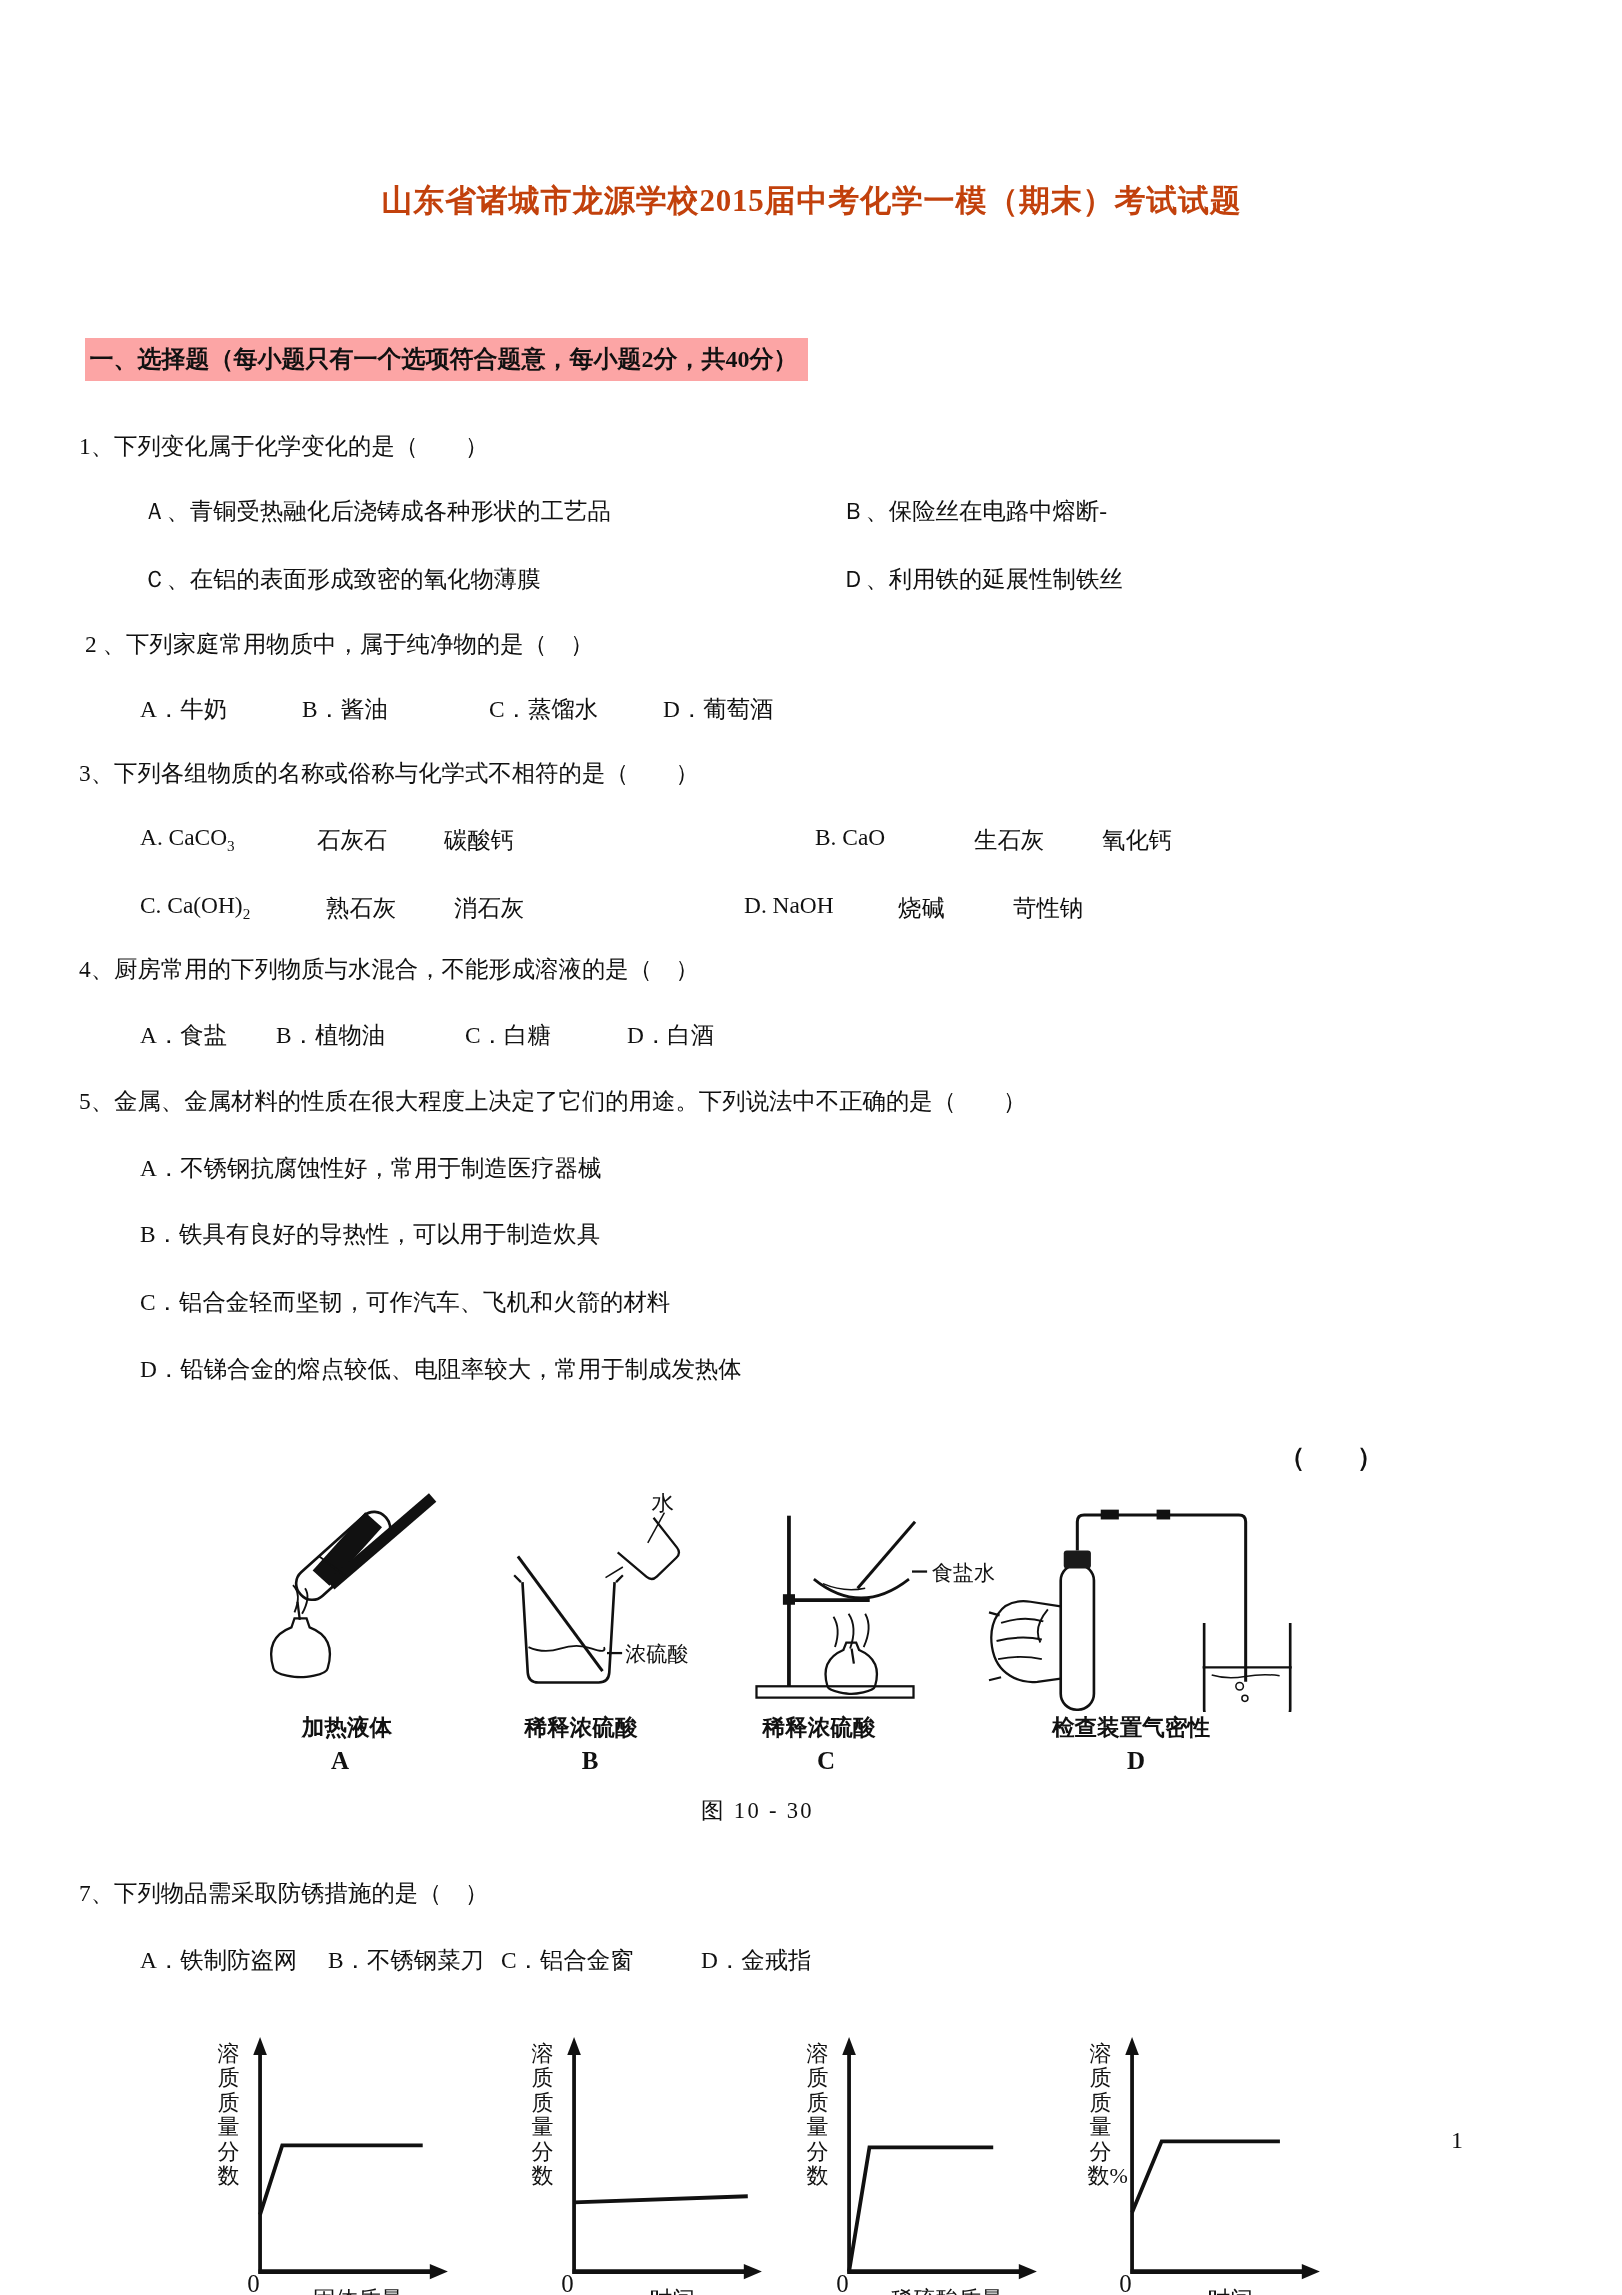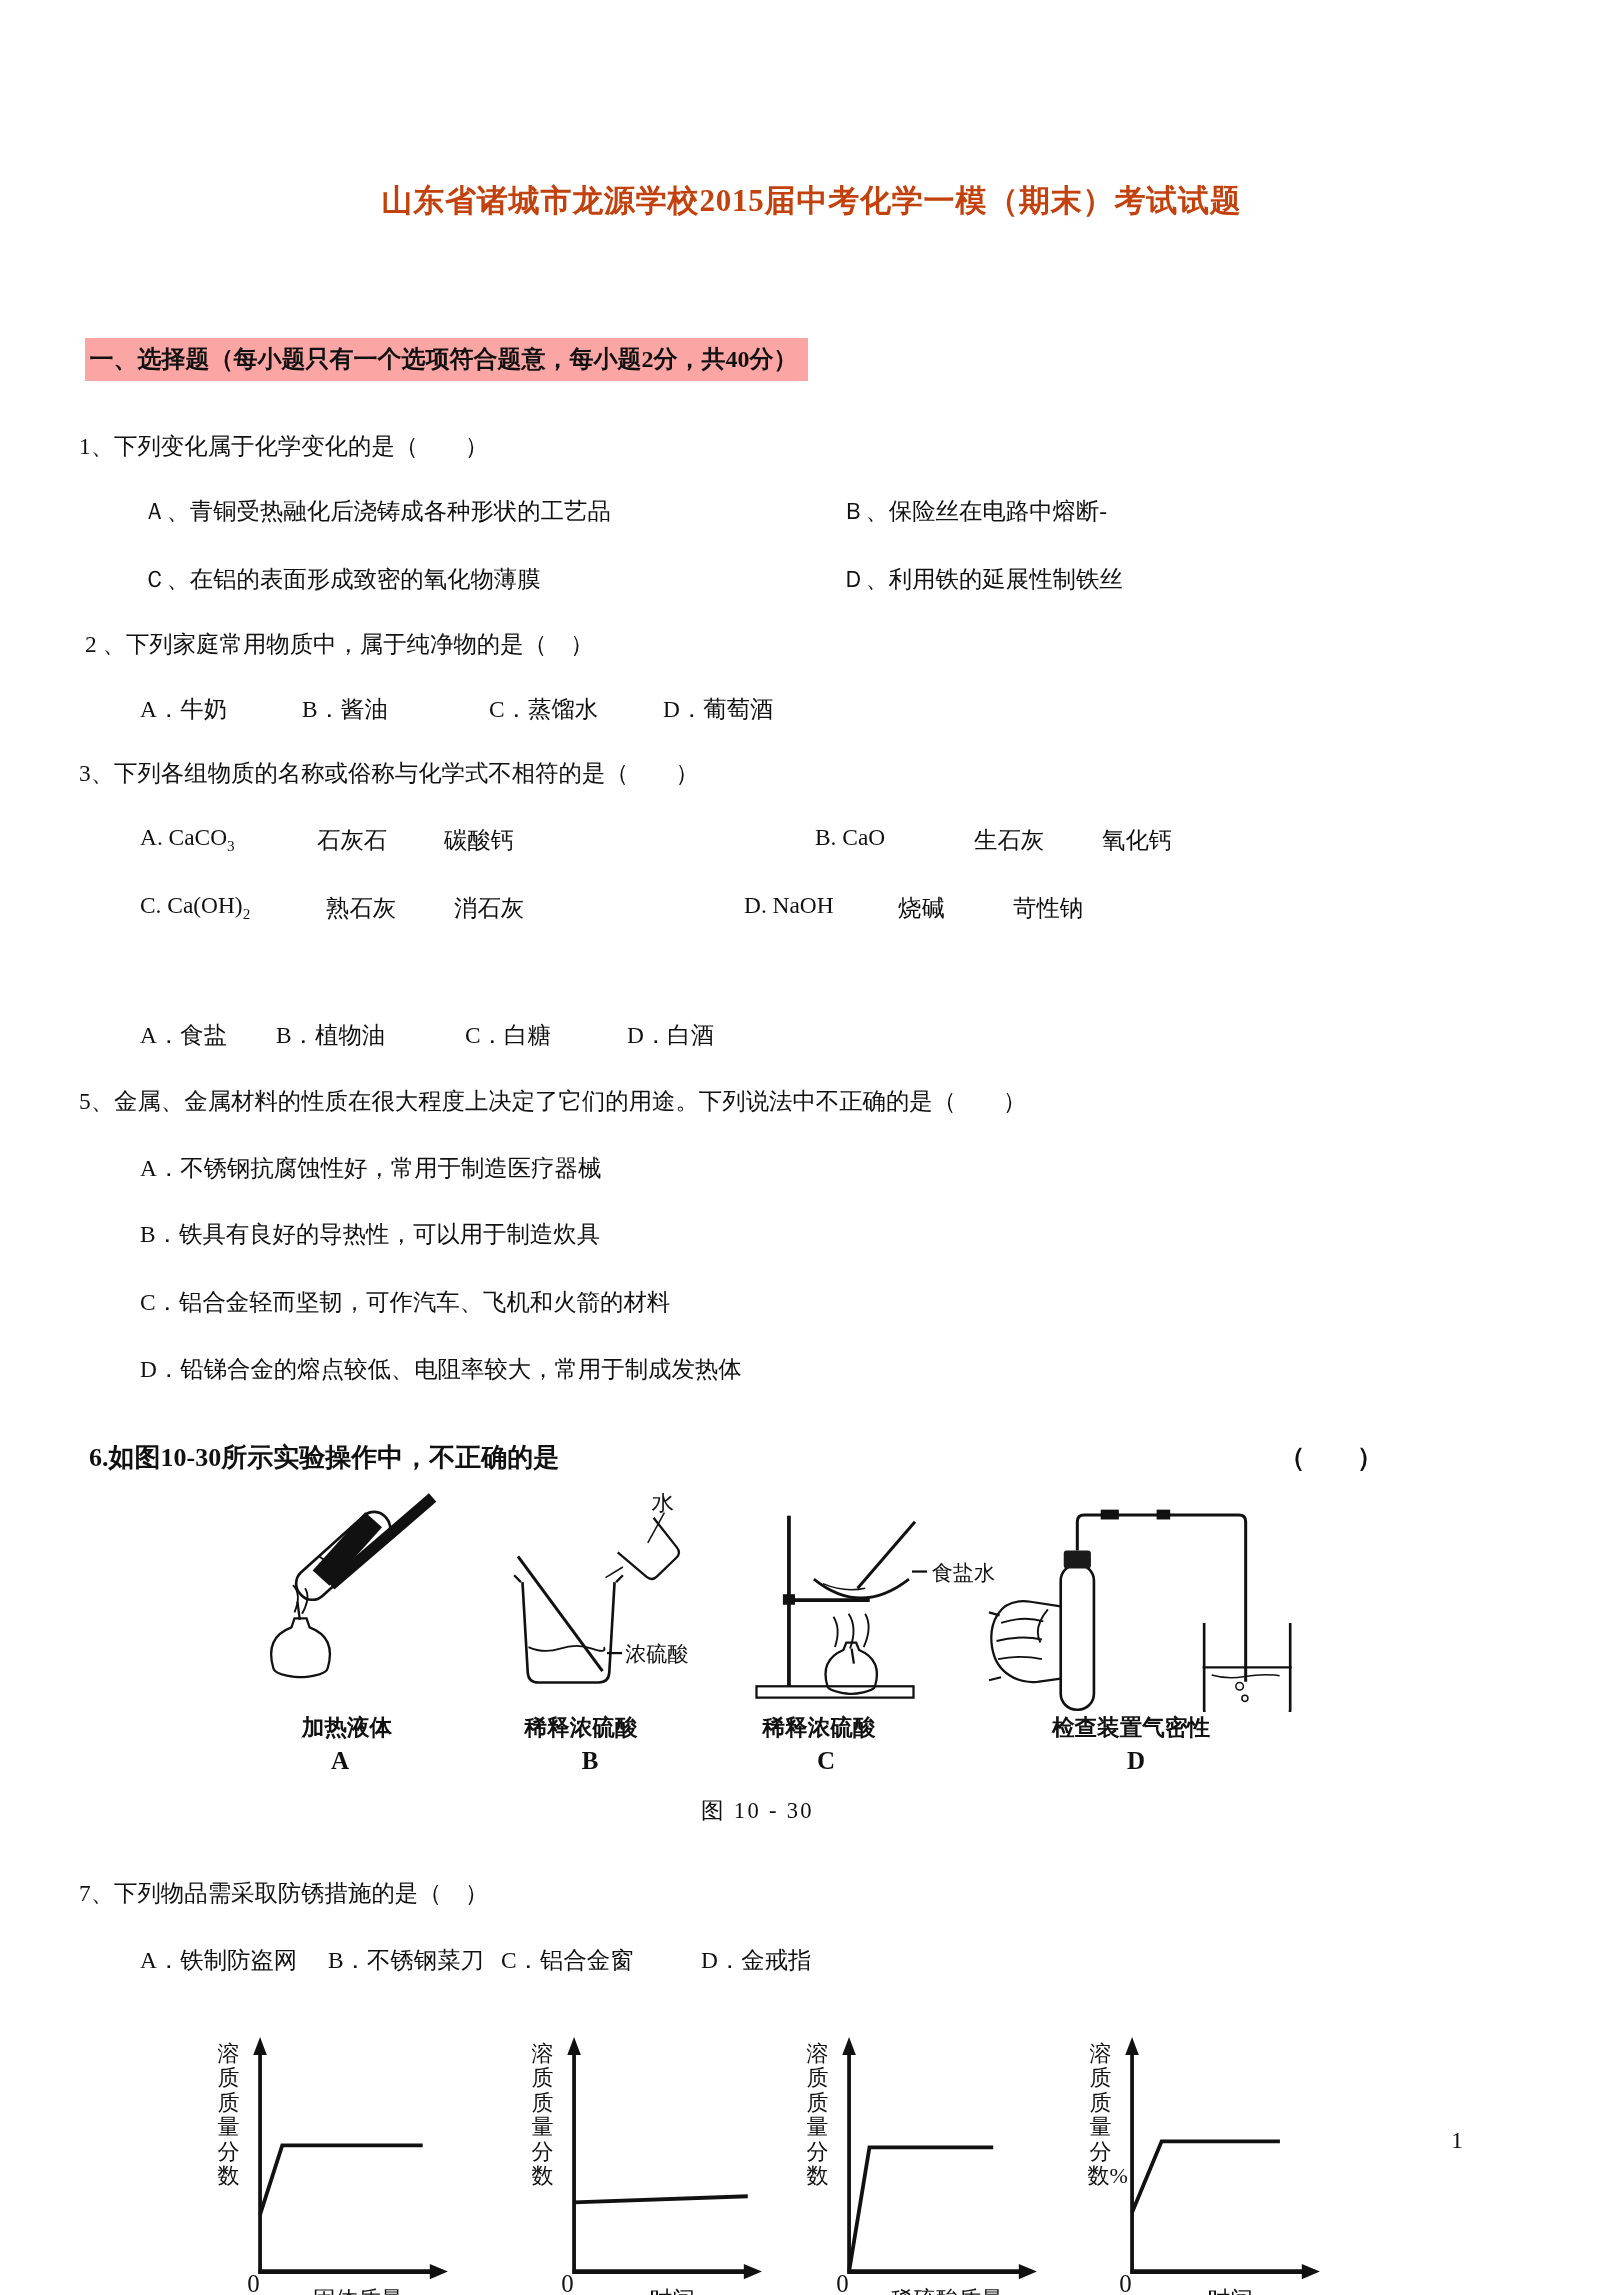--- a/index.html
+++ b/index.html
@@ -61,32 +61,32 @@
   <div class="abs opt" style="left:815px;top:824px;">B. CaO</div>
   <div class="abs opt" style="left:974px;top:824px;">生石灰</div>
   <div class="abs opt" style="left:1102px;top:824px;">氧化钙</div>
   <div class="abs opt" style="left:140px;top:892px;"><span>C. Ca(OH)</span><sub>2</sub></div>
   <div class="abs opt" style="left:326px;top:892px;">熟石灰</div>
   <div class="abs opt" style="left:454px;top:892px;">消石灰</div>
   <div class="abs opt" style="left:744px;top:892px;">D. NaOH</div>
   <div class="abs opt" style="left:898px;top:892px;">烧碱</div>
   <div class="abs opt" style="left:1013px;top:892px;">苛性钠</div>
 
+  <div class="abs stem" style="left:79px;top:953px;">4、厨房常用的下列物质与水混合，不能形成溶液的是（　）</div>
   <div class="abs opt" style="left:140px;top:1019px;">A．食盐</div>
   <div class="abs opt" style="left:276px;top:1019px;">B．植物油</div>
   <div class="abs opt" style="left:465px;top:1019px;">C．白糖</div>
   <div class="abs opt" style="left:627px;top:1019px;">D．白酒</div>
 
   <div class="abs stem" style="left:79px;top:1085px;">5、金属、金属材料的性质在很大程度上决定了它们的用途。下列说法中不正确的是（　　）</div>
   <div class="abs opt" style="left:140px;top:1152px;">A．不锈钢抗腐蚀性好，常用于制造医疗器械</div>
   <div class="abs opt" style="left:140px;top:1218px;">B．铁具有良好的导热性，可以用于制造炊具</div>
   <div class="abs opt" style="left:140px;top:1286px;">C．铝合金轻而坚韧，可作汽车、飞机和火箭的材料</div>
   <div class="abs opt" style="left:140px;top:1353px;">D．铅锑合金的熔点较低、电阻率较大，常用于制成发热体</div>
 
-  <div class="abs q6stem" style="left:89px;top:1440px;">6.如图10-30所示实验操作中，不正确的是</div>
   <div class="abs q6stem" style="left:1279px;top:1440px;">（　　）</div>
 
   <svg class="abs" style="left:219px;top:1493px;" width="1155" height="219" viewBox="0 0 1530 290">
 
     <g>
       <rect x="155" y="22" width="30" height="104" transform="rotate(42 170 74)" fill="#111"></rect>
       <line x1="283" y1="6" x2="148" y2="122" stroke="#111" stroke-width="15"></line>
       <g transform="translate(218 35) rotate(48)">
         <rect x="-21" y="-4" width="42" height="152" rx="20" class="ink" stroke-width="3.5"></rect>
         <line x1="-21" y1="96" x2="21" y2="88" class="ink" stroke-width="2.5"></line>

